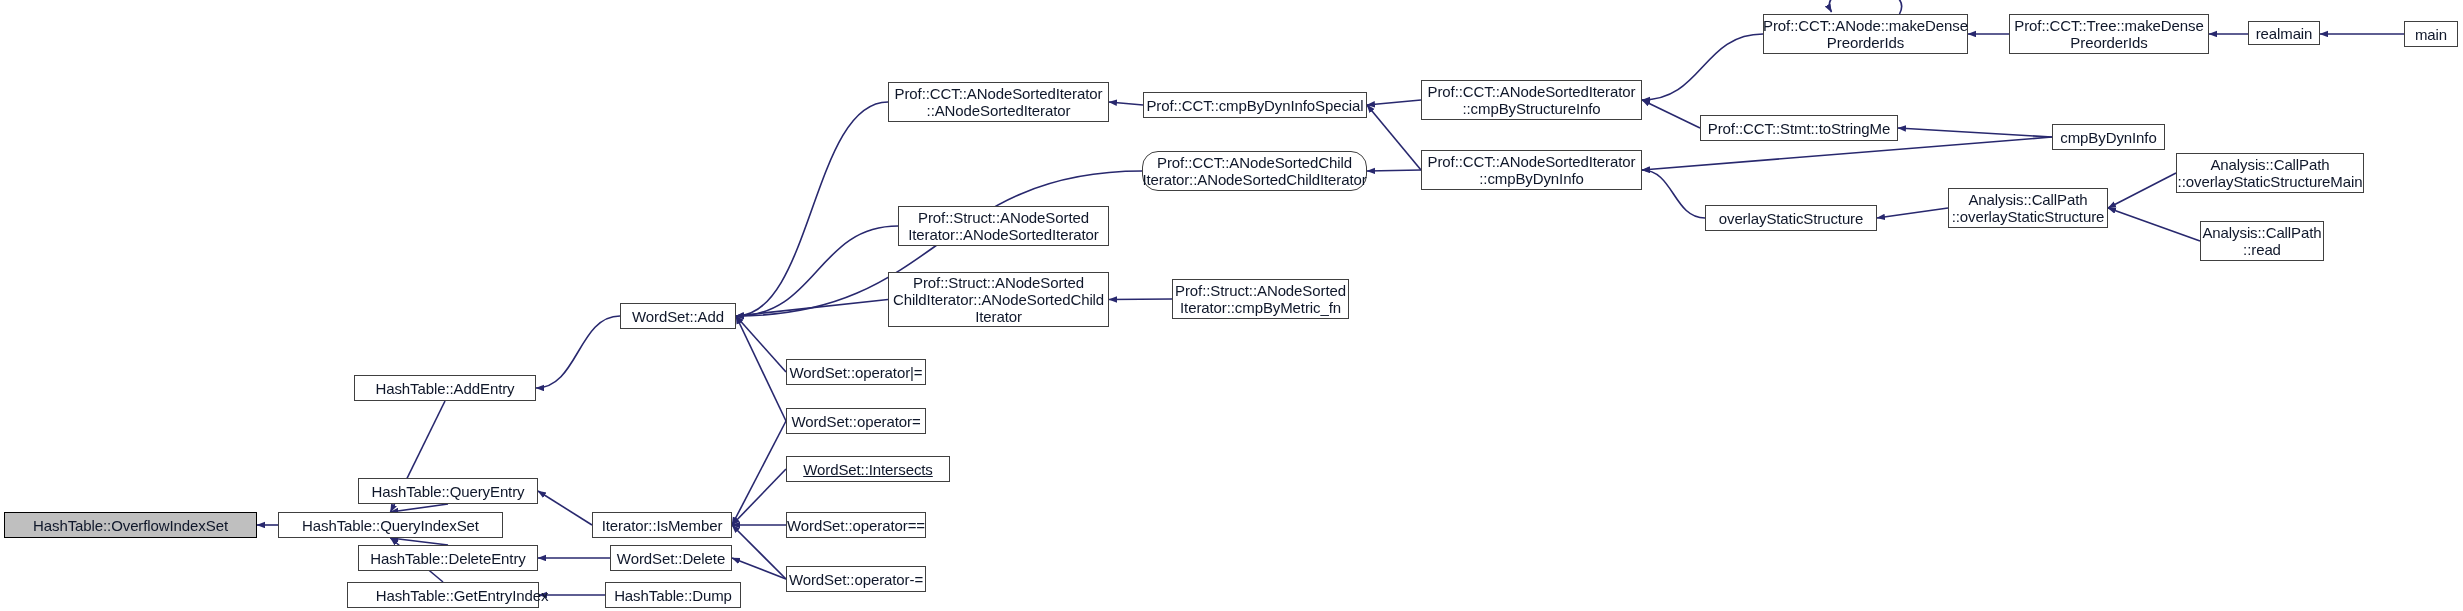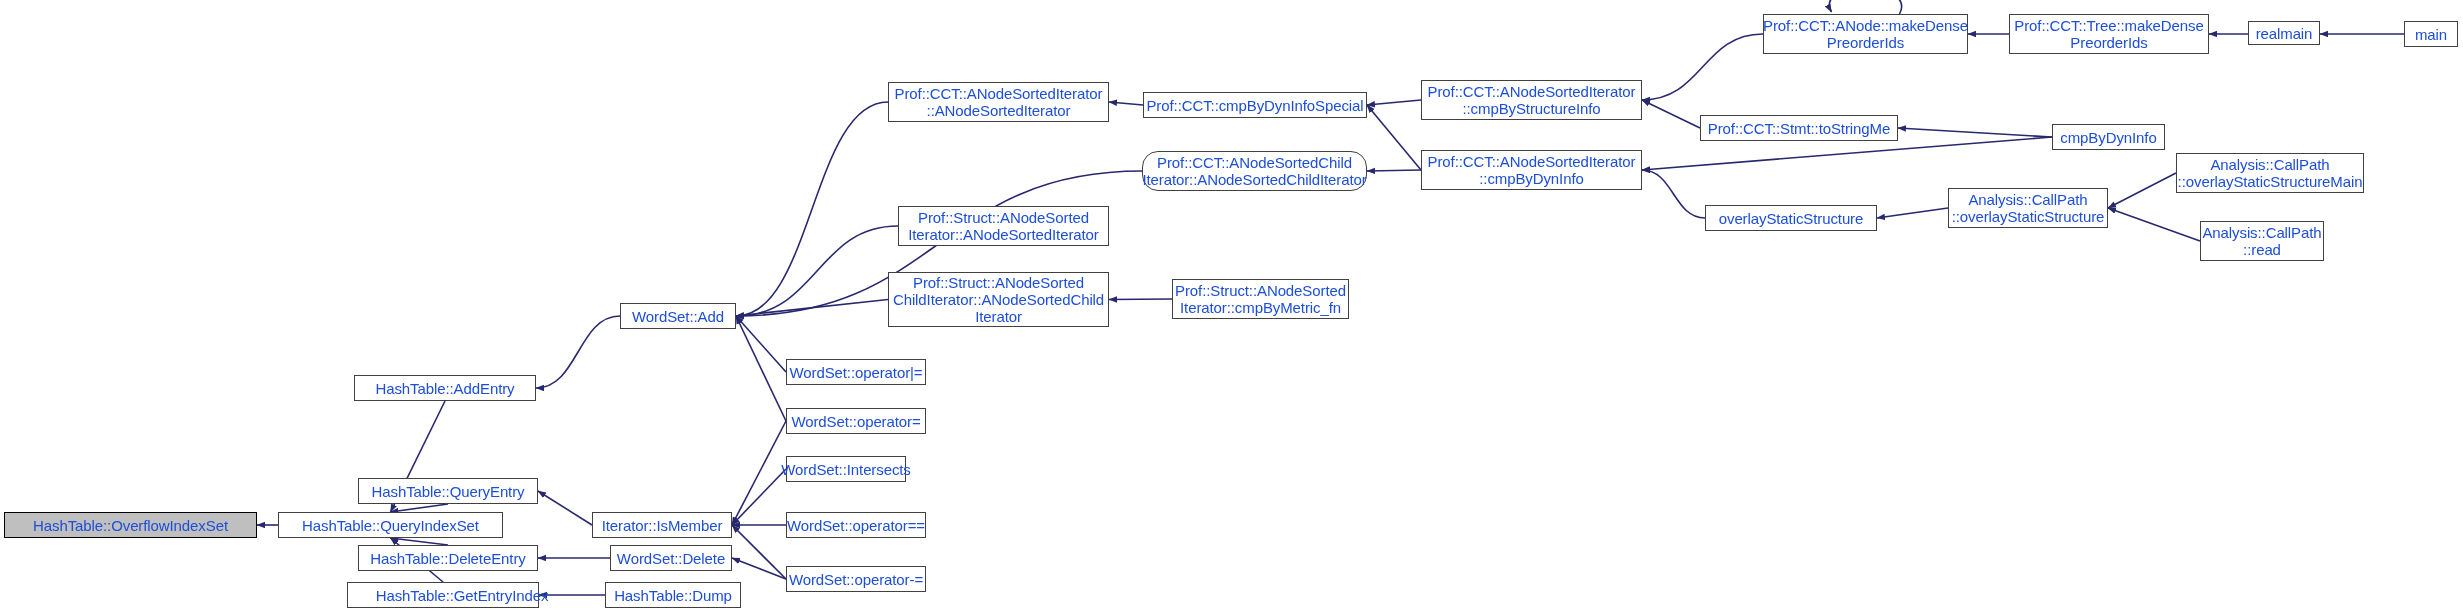--- a/index.html
+++ b/index.html
@@ -4,21 +4,21 @@
 <style>
   html,body{margin:0;padding:0;background:#ffffff;}
   body{font-family:"Liberation Sans","DejaVu Sans",sans-serif;}
   #canvas{position:relative;width:2463px;height:611px;background:#ffffff;overflow:hidden;}
   svg#edges{position:absolute;left:0;top:0;width:2463px;height:611px;pointer-events:none;}
   .node{
     position:absolute;
     box-sizing:border-box;
     border:1px solid #404040;
     background:#ffffff;
-    color:#1d4ed8;
+    color:#0f172a;
     font-size:15px;
     line-height:17px;
     display:flex;
     align-items:center;
     justify-content:center;
     text-align:center;
     white-space:pre-line;
     letter-spacing:-0.1px;
     z-index:3;
   }
@@ -80,21 +80,21 @@
       <div class="node" style="left: 358px; top: 478px; width: 180px; height: 26px;">HashTable::QueryEntry</div>
       <div class="node" style="left: 358px; top: 545px; width: 180px; height: 26px;">HashTable::DeleteEntry</div>
       <div class="node" style="left: 347px; top: 582px; width: 192px; height: 26px; padding-left: 38px;">HashTable::GetEntryIndex</div>
       <div class="node" style="left: 354px; top: 375px; width: 182px; height: 26px;">HashTable::AddEntry</div>
       <div class="node" style="left: 592px; top: 512px; width: 140px; height: 26px;">Iterator::IsMember</div>
       <div class="node" style="left: 610px; top: 545px; width: 122px; height: 26px;">WordSet::Delete</div>
       <div class="node" style="left: 605px; top: 582px; width: 136px; height: 26px;">HashTable::Dump</div>
       <div class="node" style="left: 620px; top: 303px; width: 116px; height: 26px;">WordSet::Add</div>
       <div class="node" style="left: 786px; top: 359px; width: 140px; height: 26px;">WordSet::operator|=</div>
       <div class="node" style="left: 786px; top: 408px; width: 140px; height: 26px;">WordSet::operator=</div>
-      <div class="node" style="left: 786px; top: 456px; width: 120px; height: 26px;">WordSet::Intersects</div>
+      <div class="node" style="left: 786px; top: 456px; width: 164px; height: 26px; text-decoration: underline;">WordSet::Intersects</div>
       <div class="node" style="left: 786px; top: 512px; width: 140px; height: 26px;">WordSet::operator==</div>
       <div class="node" style="left: 786px; top: 566px; width: 140px; height: 26px;">WordSet::operator-=</div>
       <div class="node" style="left: 888px; top: 82px; width: 221px; height: 40px;">Prof::CCT::ANodeSortedIterator
 ::ANodeSortedIterator</div>
       <div class="node" style="left: 898px; top: 206px; width: 211px; height: 40px;">Prof::Struct::ANodeSorted
 Iterator::ANodeSortedIterator</div>
       <div class="node" style="left: 888px; top: 272px; width: 221px; height: 55px;">Prof::Struct::ANodeSorted
 ChildIterator::ANodeSortedChild
 Iterator</div>
       <div class="node" style="left: 1172px; top: 279px; width: 177px; height: 40px;">Prof::Struct::ANodeSorted

